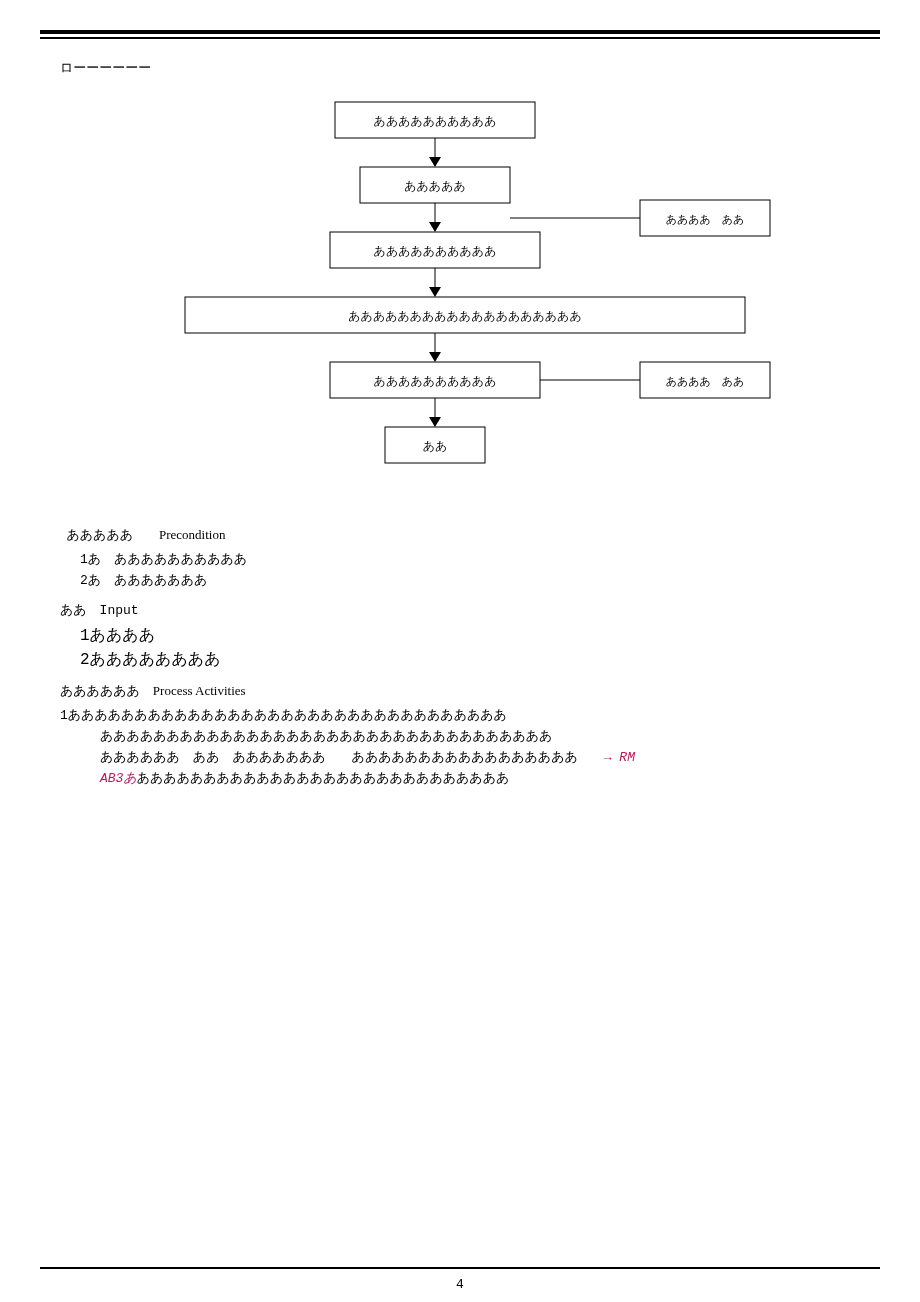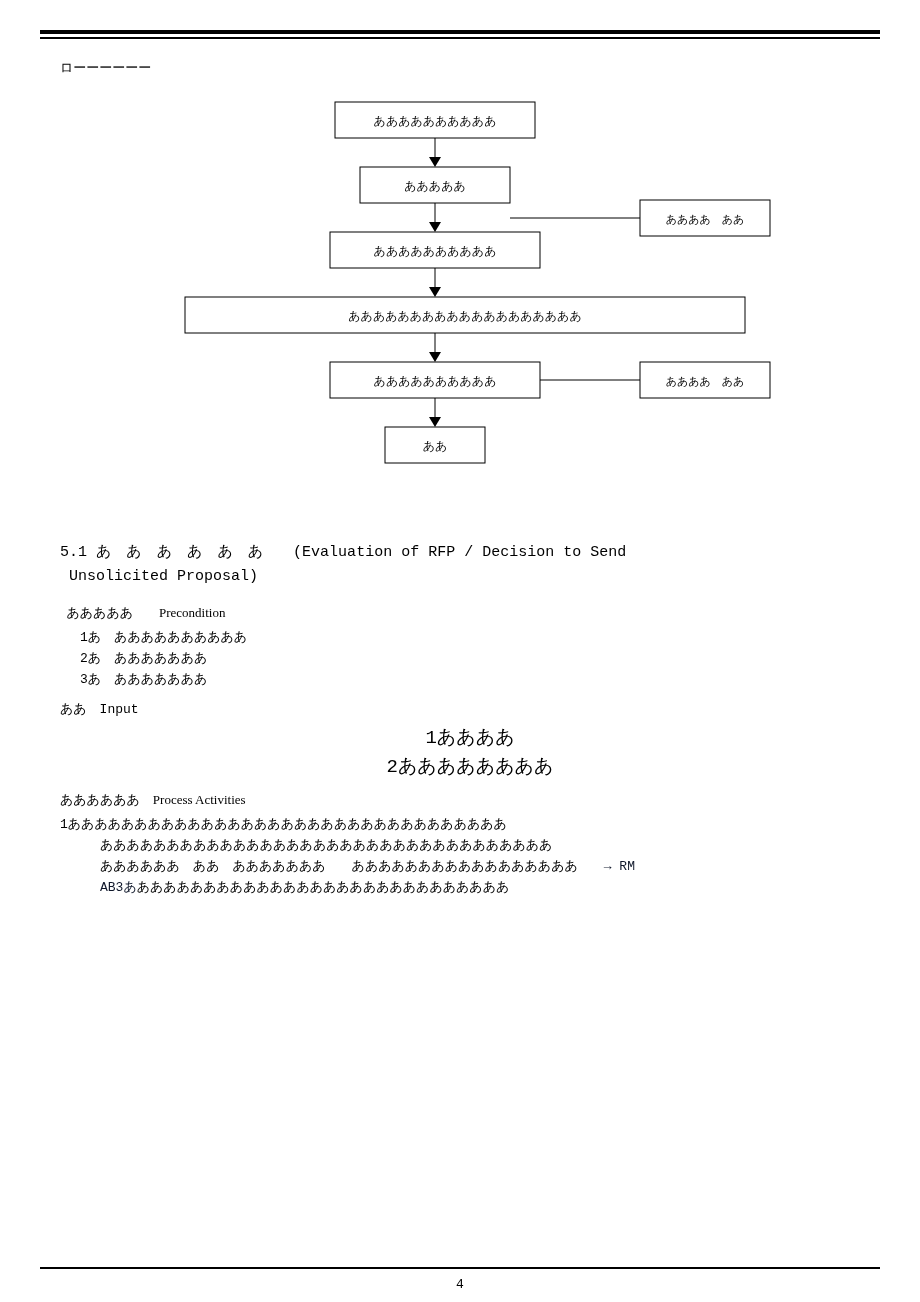--- a/index.html
+++ b/index.html
@@ -94,25 +94,24 @@
     }
 
     .input-label {
       font-size: 13px;
       font-family: 'MS Gothic', 'Courier New', monospace;
       margin-top: 12px;
       margin-bottom: 6px;
     }
 
     .input-item {
-      font-size: 19px;
+      font-size: 16px;
       font-family: 'MS Gothic', 'Courier New', monospace;
       margin-left: 20px;
       margin-bottom: 3px;
-      text-align: center;
     }
 
     .process-label {
       font-size: 13px;
       font-family: Liberation Serif, serif;
       margin-top: 12px;
       margin-bottom: 6px;
     }
 
     .process-item {
@@ -122,21 +121,22 @@
     }
 
     .process-sub-item {
       font-size: 13px;
       font-family: 'MS Gothic', 'Courier New', monospace;
       margin-left: 40px;
       margin-bottom: 3px;
     }
 
     .red-text {
-      color: #0f172a;
+      color: #be185d;
+      font-style: italic;
     }
 
     
     .flowchart-svg-container {
       margin: 10px auto;
       width: 700px;
     }
 
   </style>
 </head>
@@ -194,32 +194,27 @@
         <line x1="430" y1="288" x2="530" y2="288" stroke="#000" stroke-width="1"></line>
 
         <line x1="325" y1="306" x2="325" y2="328" stroke="#000" stroke-width="1"></line>
         <polygon points="319,325 325,335 331,325" fill="#000"></polygon>
 
         <rect x="275" y="335" width="100" height="36" fill="white" stroke="#000" stroke-width="1"></rect>
         <text x="325" y="358" text-anchor="middle" font-family="MS Gothic, Courier New, monospace" font-size="12" fill="#000">ああ</text>
       </svg>
     </div>
 
-    <div class="section-heading">
-      <span>5.1 あ　あ　あ　あ　あ　あ　　(Evaluation of RFP / Decision to Send</span><br>
-      <span>&nbsp;Unsolicited Proposal)</span>
-    </div>
 
     <div class="subsection">
       <div class="subsection-title">
         &nbsp;&nbsp;<span>あああああ　　Precondition</span>
       </div>
       <div class="subsection-item">1あ　ああああああああああ</div>
       <div class="subsection-item">2あ　あああああああ</div>
-      <div class="subsection-item">3あ　あああああああ</div>
     </div>
 
     <div class="subsection">
       <div class="input-label">ああ　Input</div>
       <div class="input-item">1ああああ</div>
       <div class="input-item">2ああああああああ</div>
     </div>
 
     <div class="subsection">
       <div class="process-label">ああああああ　Process Activities</div>

